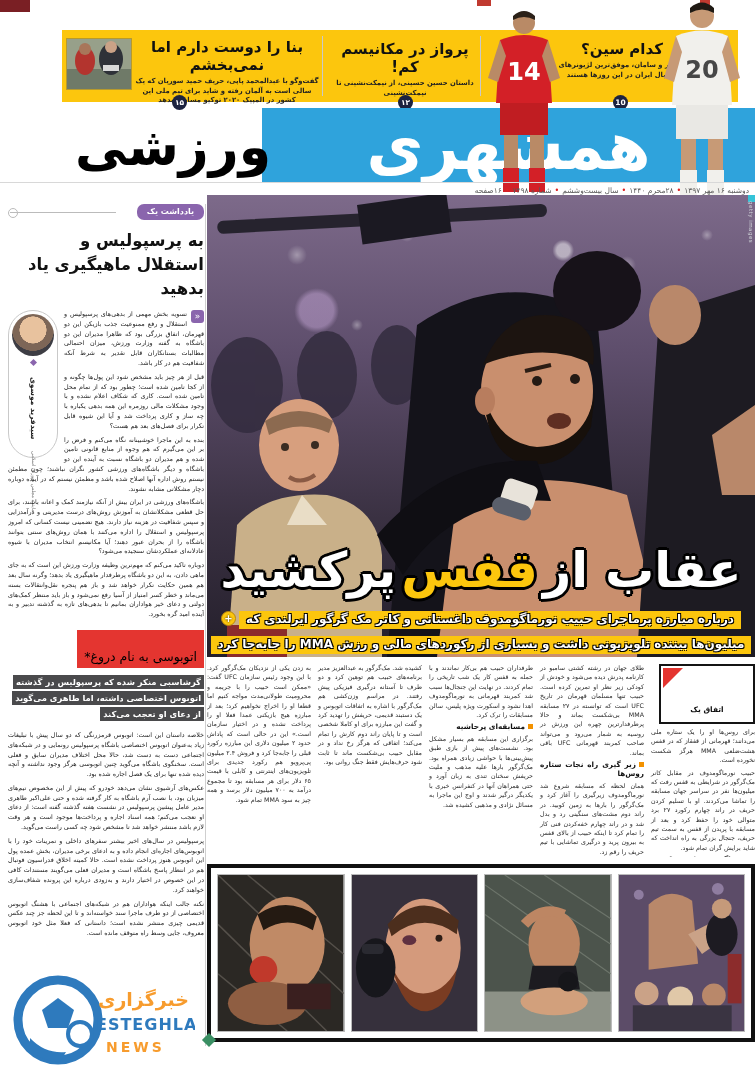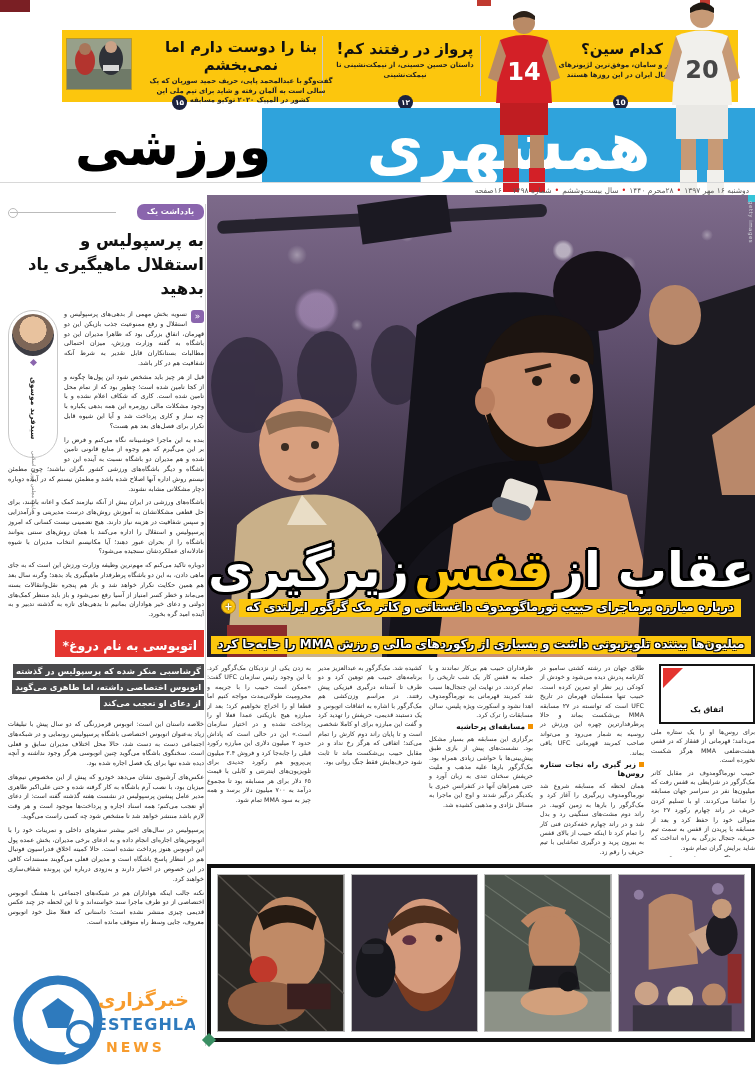--- a/index.html
+++ b/index.html
@@ -40,40 +40,40 @@
   .quote-chip{float:right;width:13px;height:13px;background:#8a65ad;border-radius:3px;color:#fff;
               font-size:9px;line-height:13px;text-align:center;margin-left:4px;}
   .author-capsule{float:left;width:50px;height:148px;background:#fff;border:1px solid #c9c9c9;
                   border-radius:25px;margin:0 6px 4px 0;text-align:center;padding-top:3px;box-sizing:border-box;}
   .author-photo{width:42px;height:42px;border-radius:50%;margin:0 auto;
                 background:radial-gradient(circle at 50% 38%,#e8c29e 0 40%,#7d6657 41% 62%,#3d3d44 63% 100%);}
   .author-diamond{width:5px;height:5px;background:#8a65ad;transform:rotate(45deg);margin:4px auto;}
   .author-name{writing-mode:vertical-rl;font-size:7.5px;font-weight:bold;color:#222;height:78px;margin:0 auto;}
   .author-role{writing-mode:vertical-rl;font-size:5px;color:#777;height:70px;margin:0 auto;}
   .note2{margin-top:10px;}
-  .note2-title{display:inline-block;background:#e43530;color:#ffffff;font-size:12.5px;font-weight:bold;
-               padding:8px 7px 4px;}
+  .note2-title{display:inline-block;background:#e43530;color:#000000;font-size:12.5px;font-weight:normal;
+               padding:19px 7px 4px;}
   .note2-lead{margin:6px 0 7px;font-size:8.4px;font-weight:bold;line-height:16px;text-align:right;}
   .note2-lead span{background:#4a4a4c;color:#fff;padding:2px 3px;-webkit-box-decoration-break:clone;box-decoration-break:clone;margin-left:12px;}
   
   .watermark{position:absolute;left:10px;top:968px;width:185px;height:105px;opacity:.92;}
   
   .main{position:absolute;left:207px;top:195px;width:548px;}
   .hero{position:relative;width:548px;height:462px;background:
         radial-gradient(circle at 20% 25%,rgba(236,200,255,.35) 0 3%,transparent 4%),
         radial-gradient(circle at 65% 12%,rgba(255,255,255,.5) 0 1.2%,transparent 2%),
         linear-gradient(180deg,#7d6a8a 0%,#5d4d6b 35%,#3a3142 70%,#241f2b 100%);overflow:hidden;}
   .credit{position:absolute;right:1px;top:6px;writing-mode:vertical-rl;font-size:5.5px;color:#cfd3d8;letter-spacing:.5px;}
   .cyansq{position:absolute;right:0;top:0;width:7px;height:7px;background:#35c3d8;}
   .headline{position:absolute;left:0;right:0;bottom:58px;text-align:center;white-space:nowrap;direction:rtl;}
   .headline b{font-size:49px;font-weight:bold;color:#fff;
      text-shadow:-2px -2px 0 #000,2px -2px 0 #000,-2px 2px 0 #000,2px 2px 0 #000,0 3px 0 #000,0 -3px 0 #000,3px 0 0 #000,-3px 0 0 #000;}
   .headline b.yel{color:#fcc60d;}
   .leads{position:absolute;left:0;right:0;bottom:3px;text-align:center;direction:rtl;}
-  .lead-line{margin-top:16px;}
+  .lead-line{margin-top:4px;}
   .lead-chip{display:inline-block;background:#fcc60d;color:#fff;font-weight:bold;font-size:12px;
      padding:1px 7px 3px;text-shadow:-1px -1px 0 #000,1px -1px 0 #000,-1px 1px 0 #000,1px 1px 0 #000;}
   .plus-dot{display:inline-block;width:13px;height:13px;border-radius:50%;background:#fcc60d;color:#fff;
      font-size:10px;line-height:13px;font-weight:bold;vertical-align:middle;margin-right:3px;
      text-shadow:0 0 2px #000;border:1px solid #b8860b;}
   .cols{display:flex;direction:rtl;gap:7px;margin-top:6px;height:194px;overflow:hidden;}
   .col{flex:1;font-size:6.3px;line-height:9.4px;text-align:justify;color:#2b2b2b;}
   .col p{margin:0 0 3px;}
   .icon-box{float:right;width:48px;height:56px;border:2.5px solid #141414;background:#fff;
             margin:1px 0 3px 5px;position:relative;padding-left:44px;}
@@ -102,37 +102,37 @@
     <div class="t-divider" style="left:418px;top:6px;"></div>
   </div>
 
   <div class="teaser" style="left:556px;top:40px;width:132px;">
     <div class="t-title">کدام سین؟</div>
     <div class="t-sub">سردار و سامان، موفق‌ترین لژیونرهای فوتبال ایران در این روزها هستند</div>
   </div>
   <div class="page-dot" style="left:613px;top:95px;">10</div>
 
   <div class="teaser" style="left:330px;top:40px;width:150px;">
-    <div class="t-title">پرواز در رفتند کم!</div>
+    <div class="t-title">پرواز در مکانیسم کم!</div>
     <div class="t-sub">داستان حسین حسینی، از نیمکت‌نشینی تا نیمکت‌نشینی</div>
   </div>
   <div class="page-dot" style="left:398px;top:95px;">۱۲</div>
 
   <div class="wrestle-thumb">
     <svg width="64" height="50" viewBox="0 0 64 50">
       <rect width="64" height="50" fill="#97a08a"></rect>
       <rect y="30" width="64" height="20" fill="#6f7a68"></rect>
       <ellipse cx="18" cy="22" rx="10" ry="14" fill="#b3342e"></ellipse>
       <circle cx="18" cy="10" r="6" fill="#a8765a"></circle>
       <ellipse cx="44" cy="20" rx="12" ry="16" fill="#2e3138"></ellipse>
       <circle cx="44" cy="8" r="6" fill="#caa287"></circle>
       <rect x="36" y="26" width="16" height="6" fill="#d8d8d8"></rect>
     </svg>
   </div>
-  <div class="teaser" style="left:148px;top:38px;width:186px;">
+  <div class="teaser" style="left:134px;top:38px;width:186px;">
     <div class="t-title">بنا را دوست دارم اما نمی‌بخشم</div>
     <div class="t-sub">گفت‌وگو با عبدالمحمد پاپی، حریف حمید سوریان که یک سالی است به آلمان رفته و شاید برای تیم ملی این کشور در المپیک ۲۰۲۰ توکیو مسابقه بدهد</div>
   </div>
   <div class="page-dot" style="left:172px;top:95px;">۱۵</div>
 
   <div class="mast-blue">
     <span>همشهری</span>
   </div>
   <div class="mast-gray">
     <span>ورزشی</span>
@@ -270,21 +270,21 @@
 
         <path d="M452 120 L548 90 L548 462 L430 462 Z" fill="#1d1b22"></path>
         <ellipse cx="468" cy="120" rx="26" ry="30" fill="#b9886a"></ellipse>
         <path d="M505 240 L548 210 L548 300 L515 300 Z" fill="#b9886a"></path>
       </svg>
       <div class="cyansq"></div>
       <div class="credit">getty images</div>
       <div class="headline">
         <b>عقاب از</b>
         <b class="yel">قفس</b>
-        <b>زیرگیری</b>
+        <b>پرکشید</b>
       </div>
       <div class="leads">
         <div class="lead-line">
           <span class="lead-chip">درباره مبارزه پرماجرای حبیب نورماگومدوف داغستانی و کانر مک گرگور ایرلندی که</span><span class="plus-dot">+</span>
         </div>
         <div class="lead-line">
           <span class="lead-chip">میلیون‌ها بیننده تلویزیونی داشت و بسیاری از رکوردهای مالی و رزش MMA را جابه‌جا کرد</span>
         </div>
       </div>
     </div>

